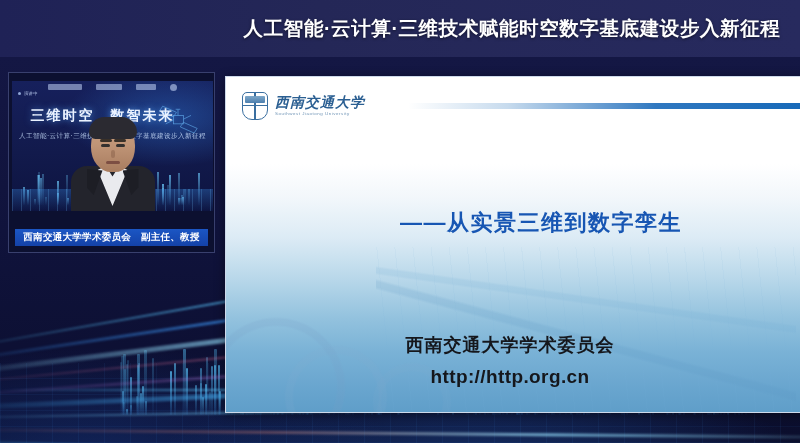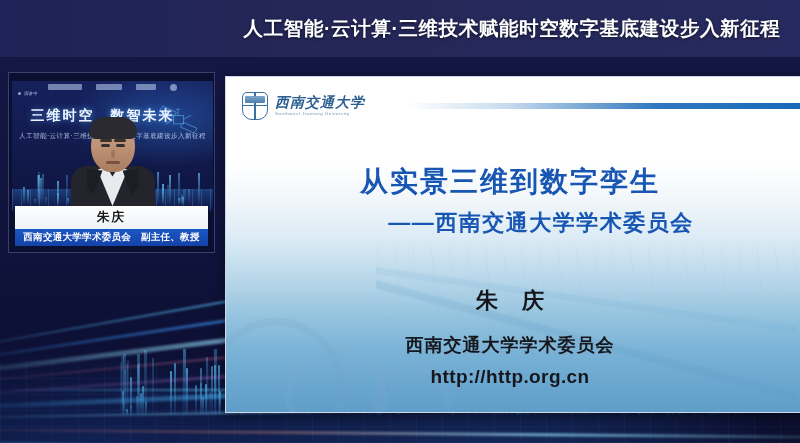--- a/index.html
+++ b/index.html
@@ -727,21 +727,20 @@
         <div class="vp-hair"></div>
       </div>
 
       <div class="vp-tag">
         <span class="dot"></span>
         <span>演讲中</span>
       </div>
     </div>
 
     <div class="vp-namecard">
-      <div class="nc-name">朱庆</div>
       <div class="nc-role">西南交通大学学术委员会　副主任、教授</div>
     </div>
   </div>
 
   <div class="slide">
     <div class="slide-bg"></div>
     <div class="slide-arch"></div>
     <div class="slide-bridge"></div>
     <div class="slide-topline"></div>
 
@@ -749,20 +748,18 @@
       <div class="sjtu-shield">
         <span class="sjtu-q1"></span>
           <span class="sjtu-q2"></span>
       </div>
       <div class="sjtu-name">
         <div class="sjtu-cn">西南交通大学</div>
         <div class="sjtu-en">Southwest Jiaotong University</div>
       </div>
     </div>
 
-    <div class="slide-title">从实景三维到数字孪生</div>
-    <div class="slide-subtitle">——西南交通大学学术委员会</div>
-    <div class="slide-presenter">朱 庆</div>
+    <div class="slide-subtitle">——从实景三维到数字孪生</div>
     <div class="slide-dept">西南交通大学学术委员会</div>
     <div class="slide-url">http://http.org.cn</div>
   </div>
 
 </div>
 
 </body></html>

